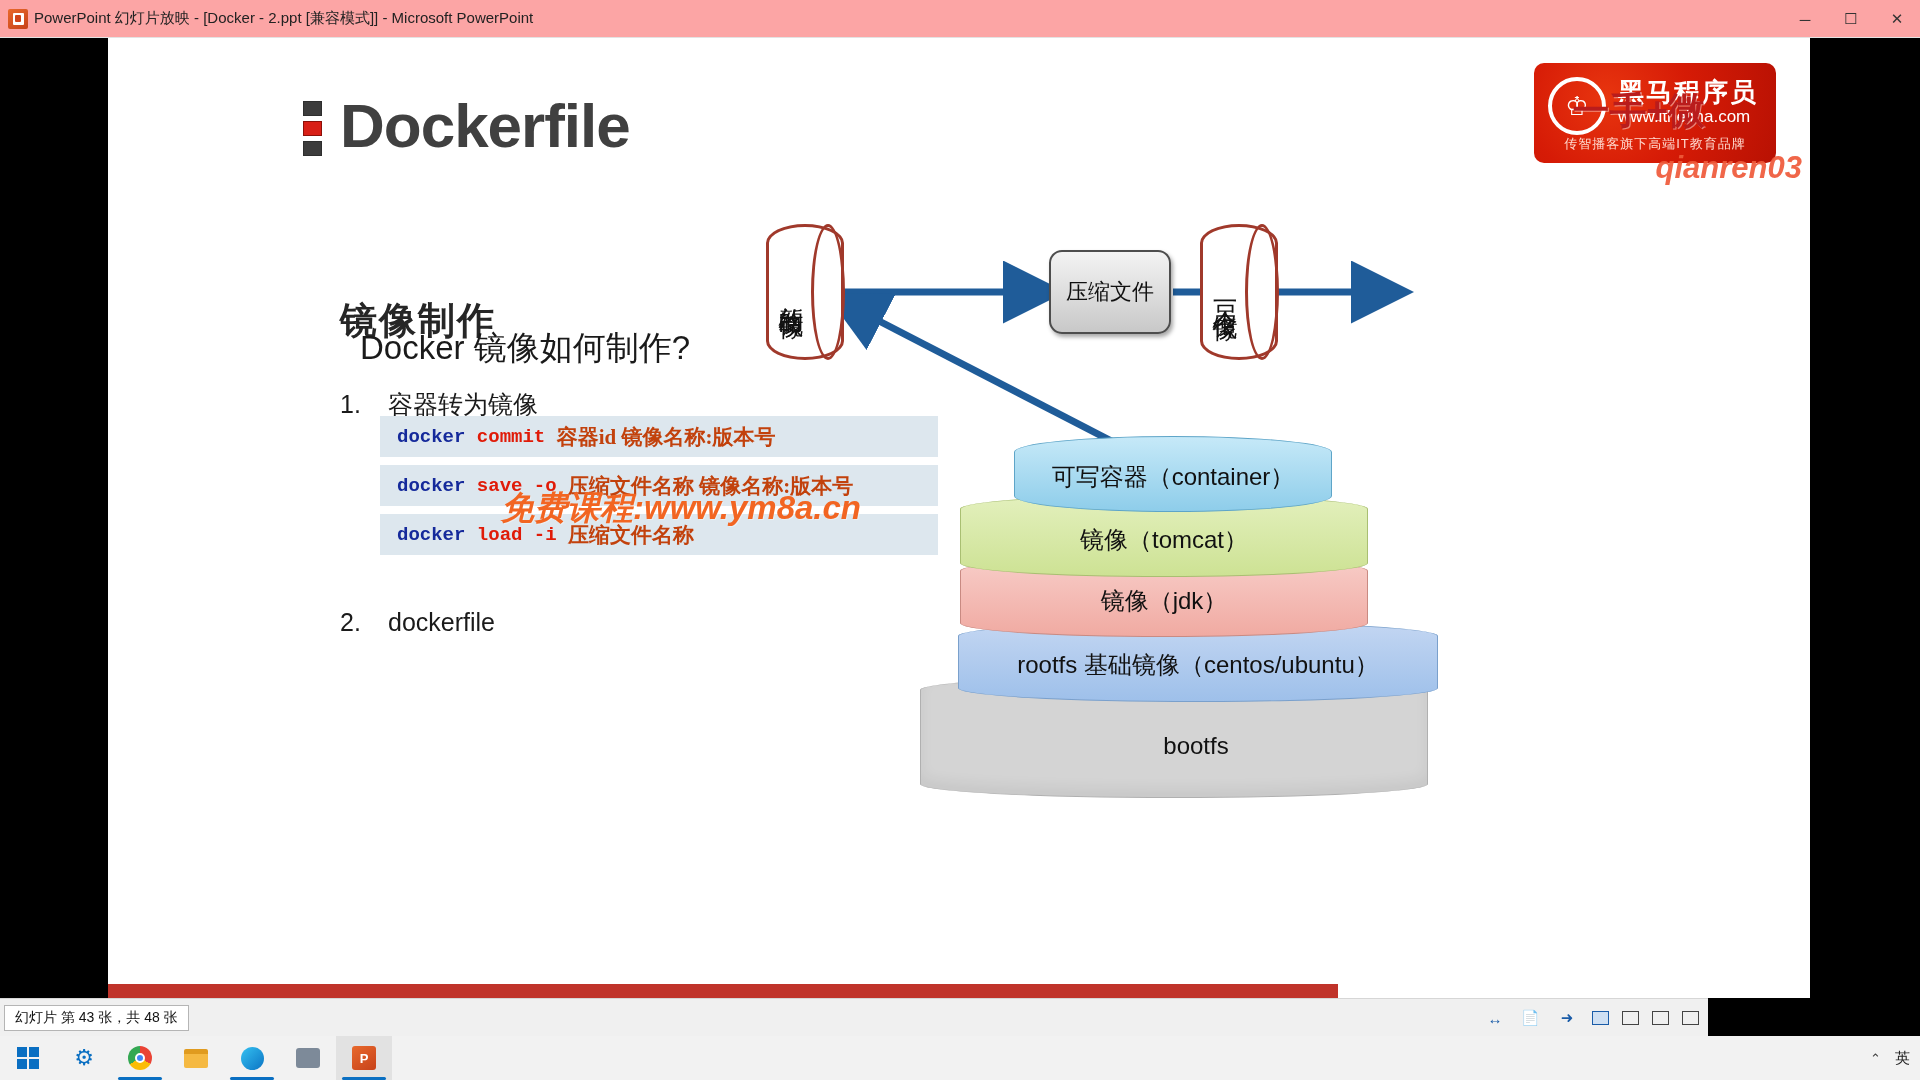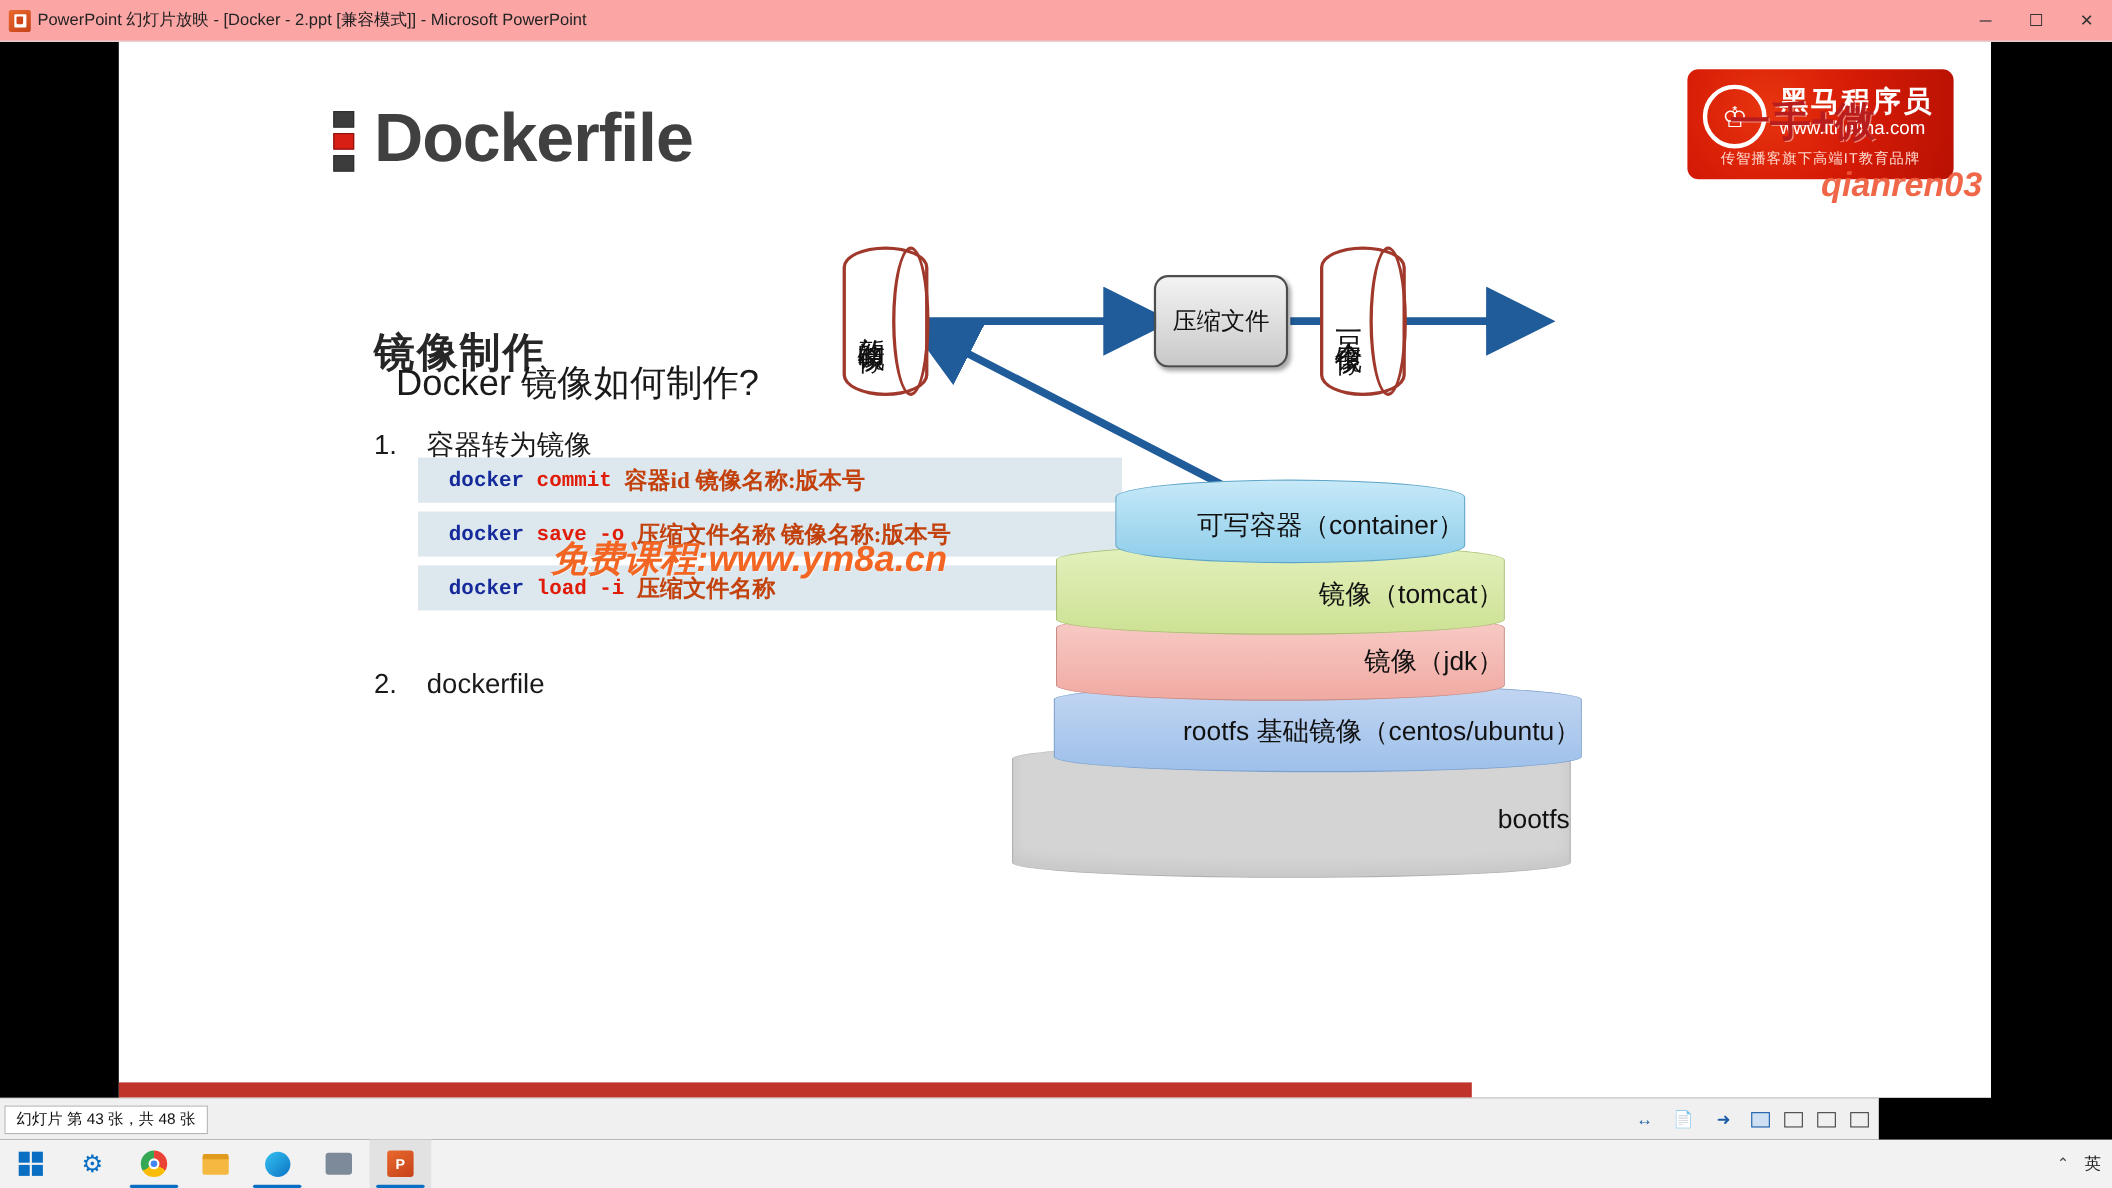--- a/index.html
+++ b/index.html
@@ -67,22 +67,22 @@
     white-space:nowrap;opacity:.92;z-index:6;font-style:italic;
   }
 
   
   #h2{position:absolute;left:232px;top:210px;font-size:37px;font-weight:bold;color:#262626;letter-spacing:2px;margin-top:48px;}
   #q1{position:absolute;left:232px;top:288px;font-size:33px;color:#1a1a1a;margin-left:20px;}
   .num-line{position:absolute;font-size:25px;color:#1a1a1a;}
   .num-line .n{display:inline-block;width:48px;}
 
   .codebox{
-    position:absolute;left:272px;width:640px;height:41px;background:#dde7ee;
-    display:flex;align-items:center;padding-left:28px;
+    position:absolute;left:272px;width:558px;height:41px;background:#dde7ee;
+    display:flex;align-items:center;padding-left:17px;
     font-family:"Liberation Mono","DejaVu Sans Mono",monospace;
     font-size:19px;font-weight:bold;white-space:nowrap;
   }
   .codebox .k{color:#152a9b;}
   .codebox .r{color:#e01b08;}
   .codebox .a{color:#c2410c;font-family:"Liberation Serif","DejaVu Serif",serif;font-size:21px;}
   #wm-mid{
     position:absolute;left:393px;top:448px;font-size:33px;font-weight:bold;
     color:#f26522;white-space:nowrap;z-index:8;font-style:italic;
     text-shadow:1px 1px 0 rgba(255,255,255,.35);
@@ -112,21 +112,21 @@
 
   #box-zip{
     position:absolute;left:941px;top:212px;width:122px;height:84px;border-radius:13px;
     border:2px solid #4d4d4d; background:linear-gradient(180deg,#f3f3f3 0%,#dcdcdc 55%,#c8c8c8 100%);
     box-shadow:2px 3px 4px rgba(0,0,0,.35);
     display:flex;align-items:center;justify-content:center;font-size:22px;color:#111;
   }
 
   
   .layer{position:absolute;border-radius:50%/14px;}
-  .layer .lbl{position:absolute;left:0;width:100%;text-align:right;font-size:24px;color:#111;}
+  .layer .lbl{position:absolute;left:0;width:100%;text-align:center;font-size:24px;color:#111;}
 
   
   #redband{position:absolute;left:0;bottom:0;width:1230px;height:14px;background:#c0332a;}
 
   
   #statusbar{
     position:absolute;left:0;top:998px;width:1708px;height:38px;background:#f0f0f0;
     border-top:1px solid #d6d6d6;display:flex;align-items:center;z-index:40;
   }
   #slidecount{

